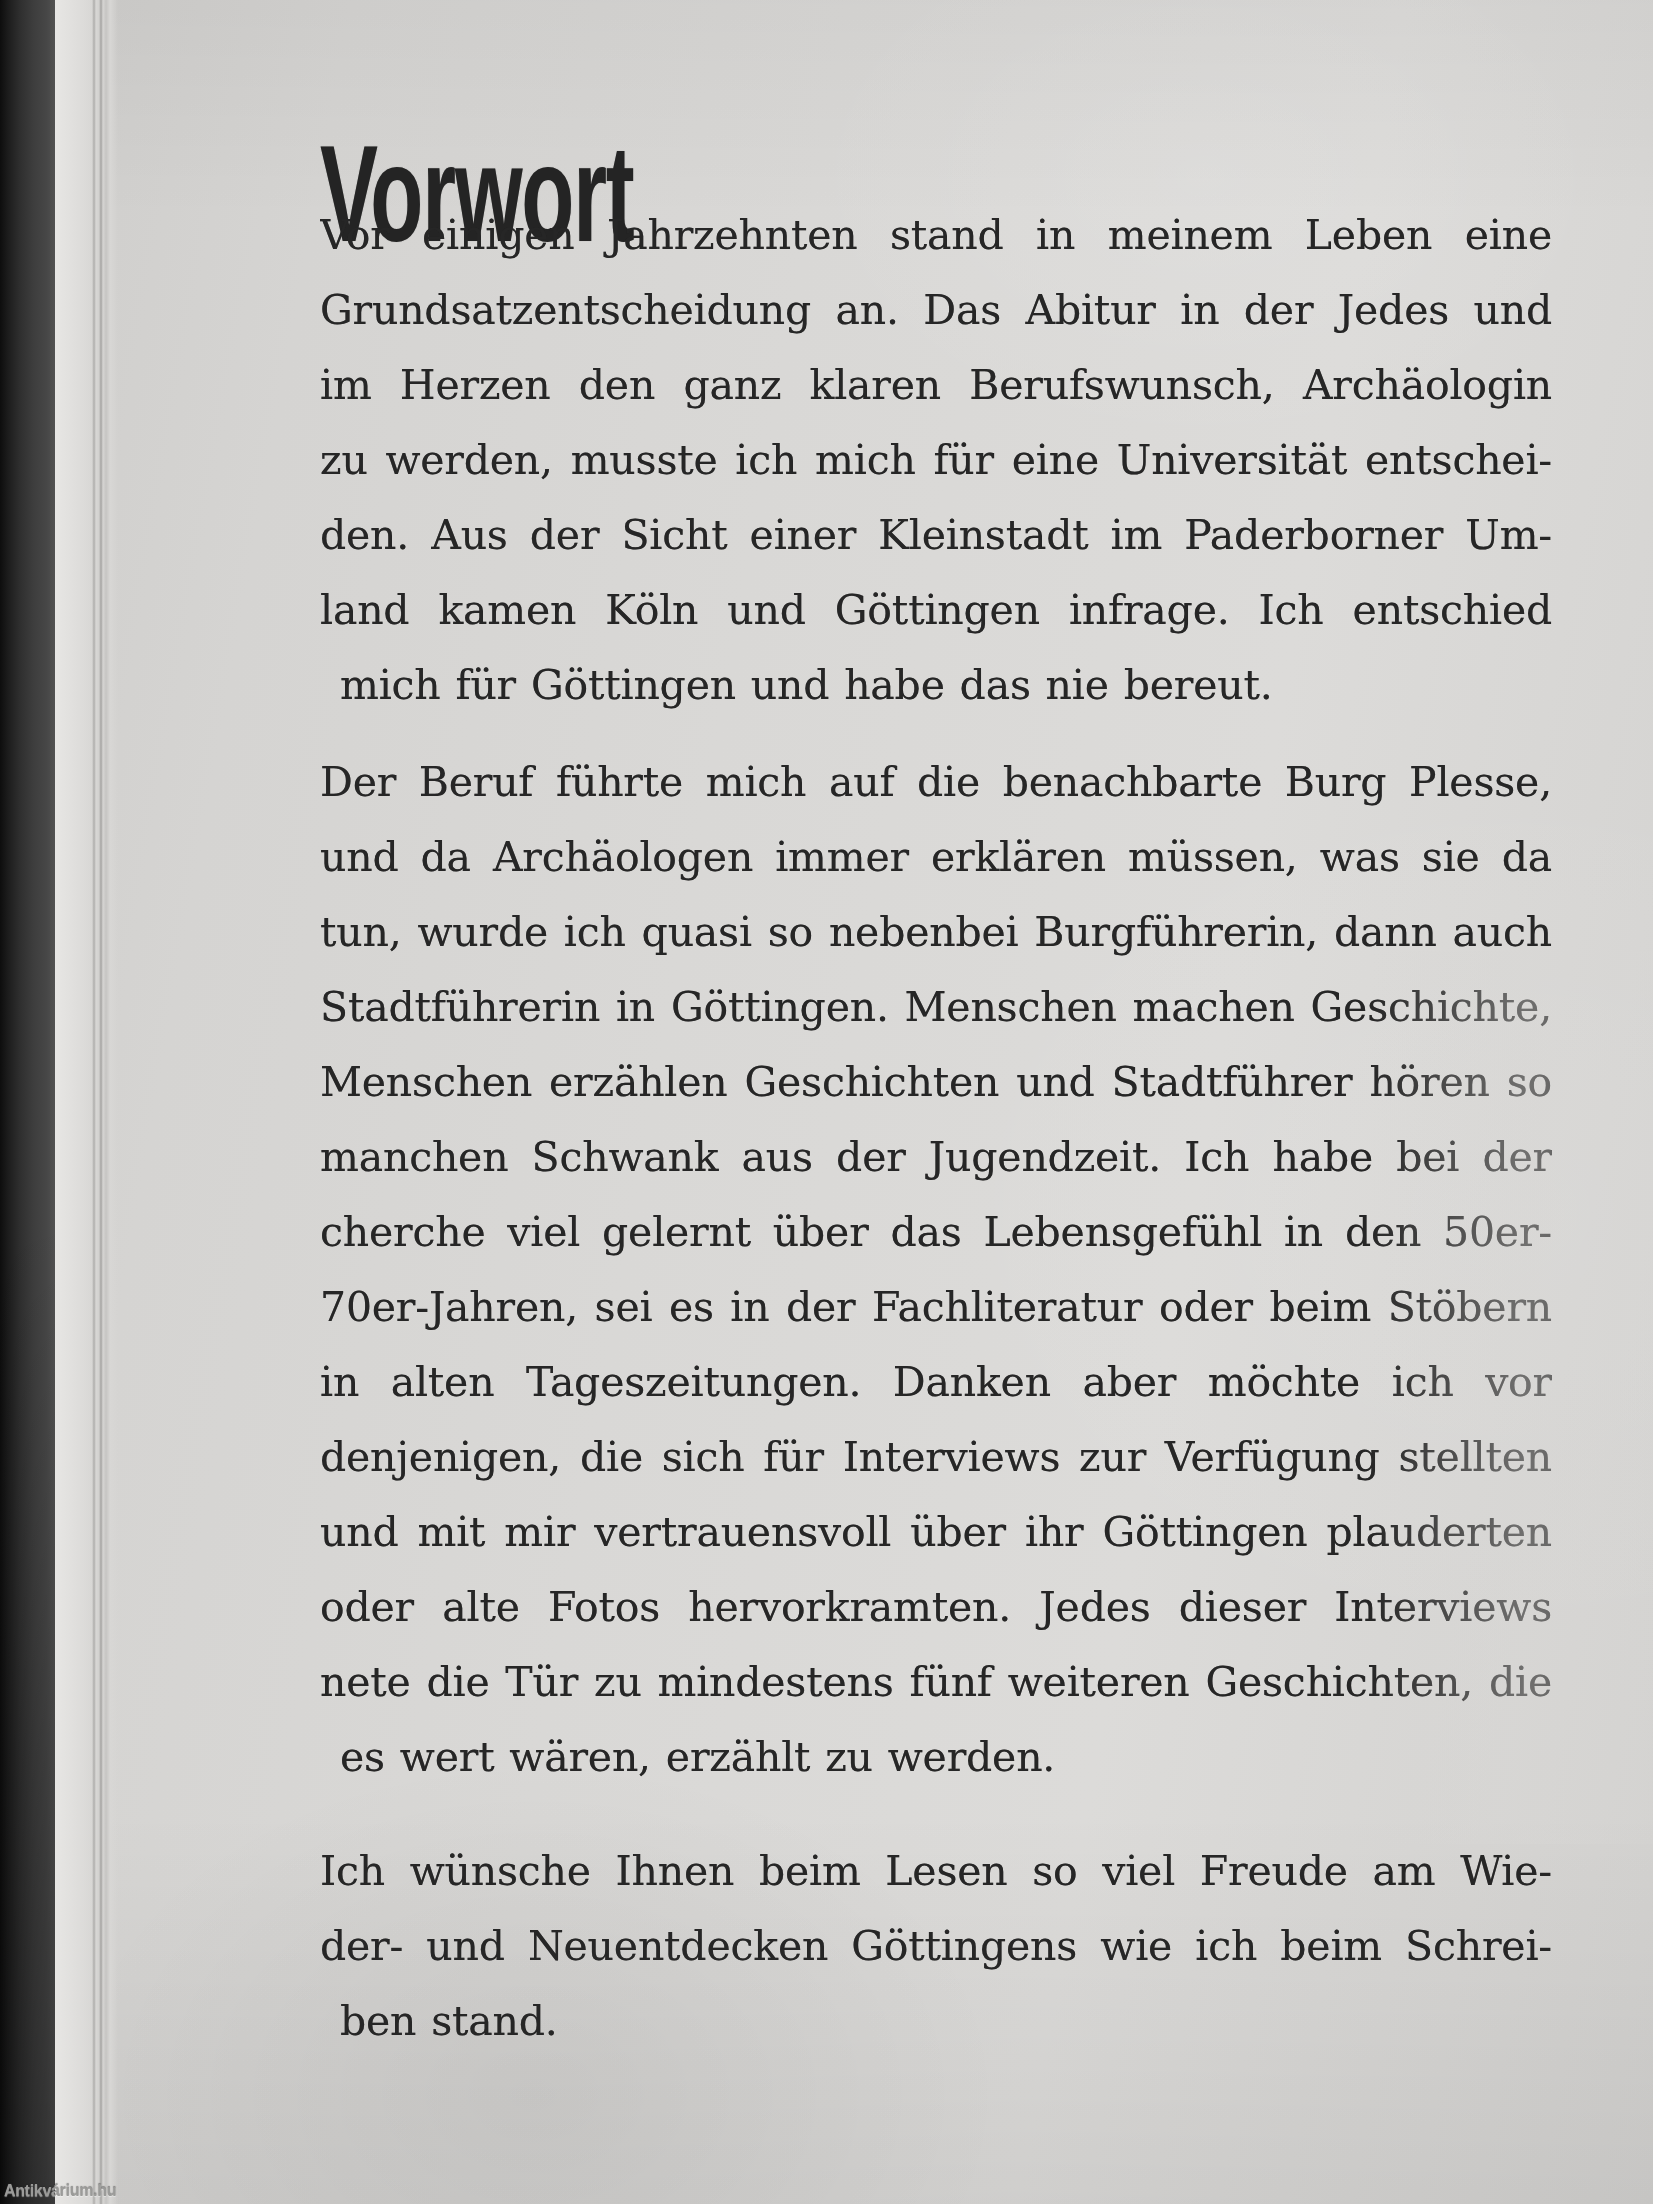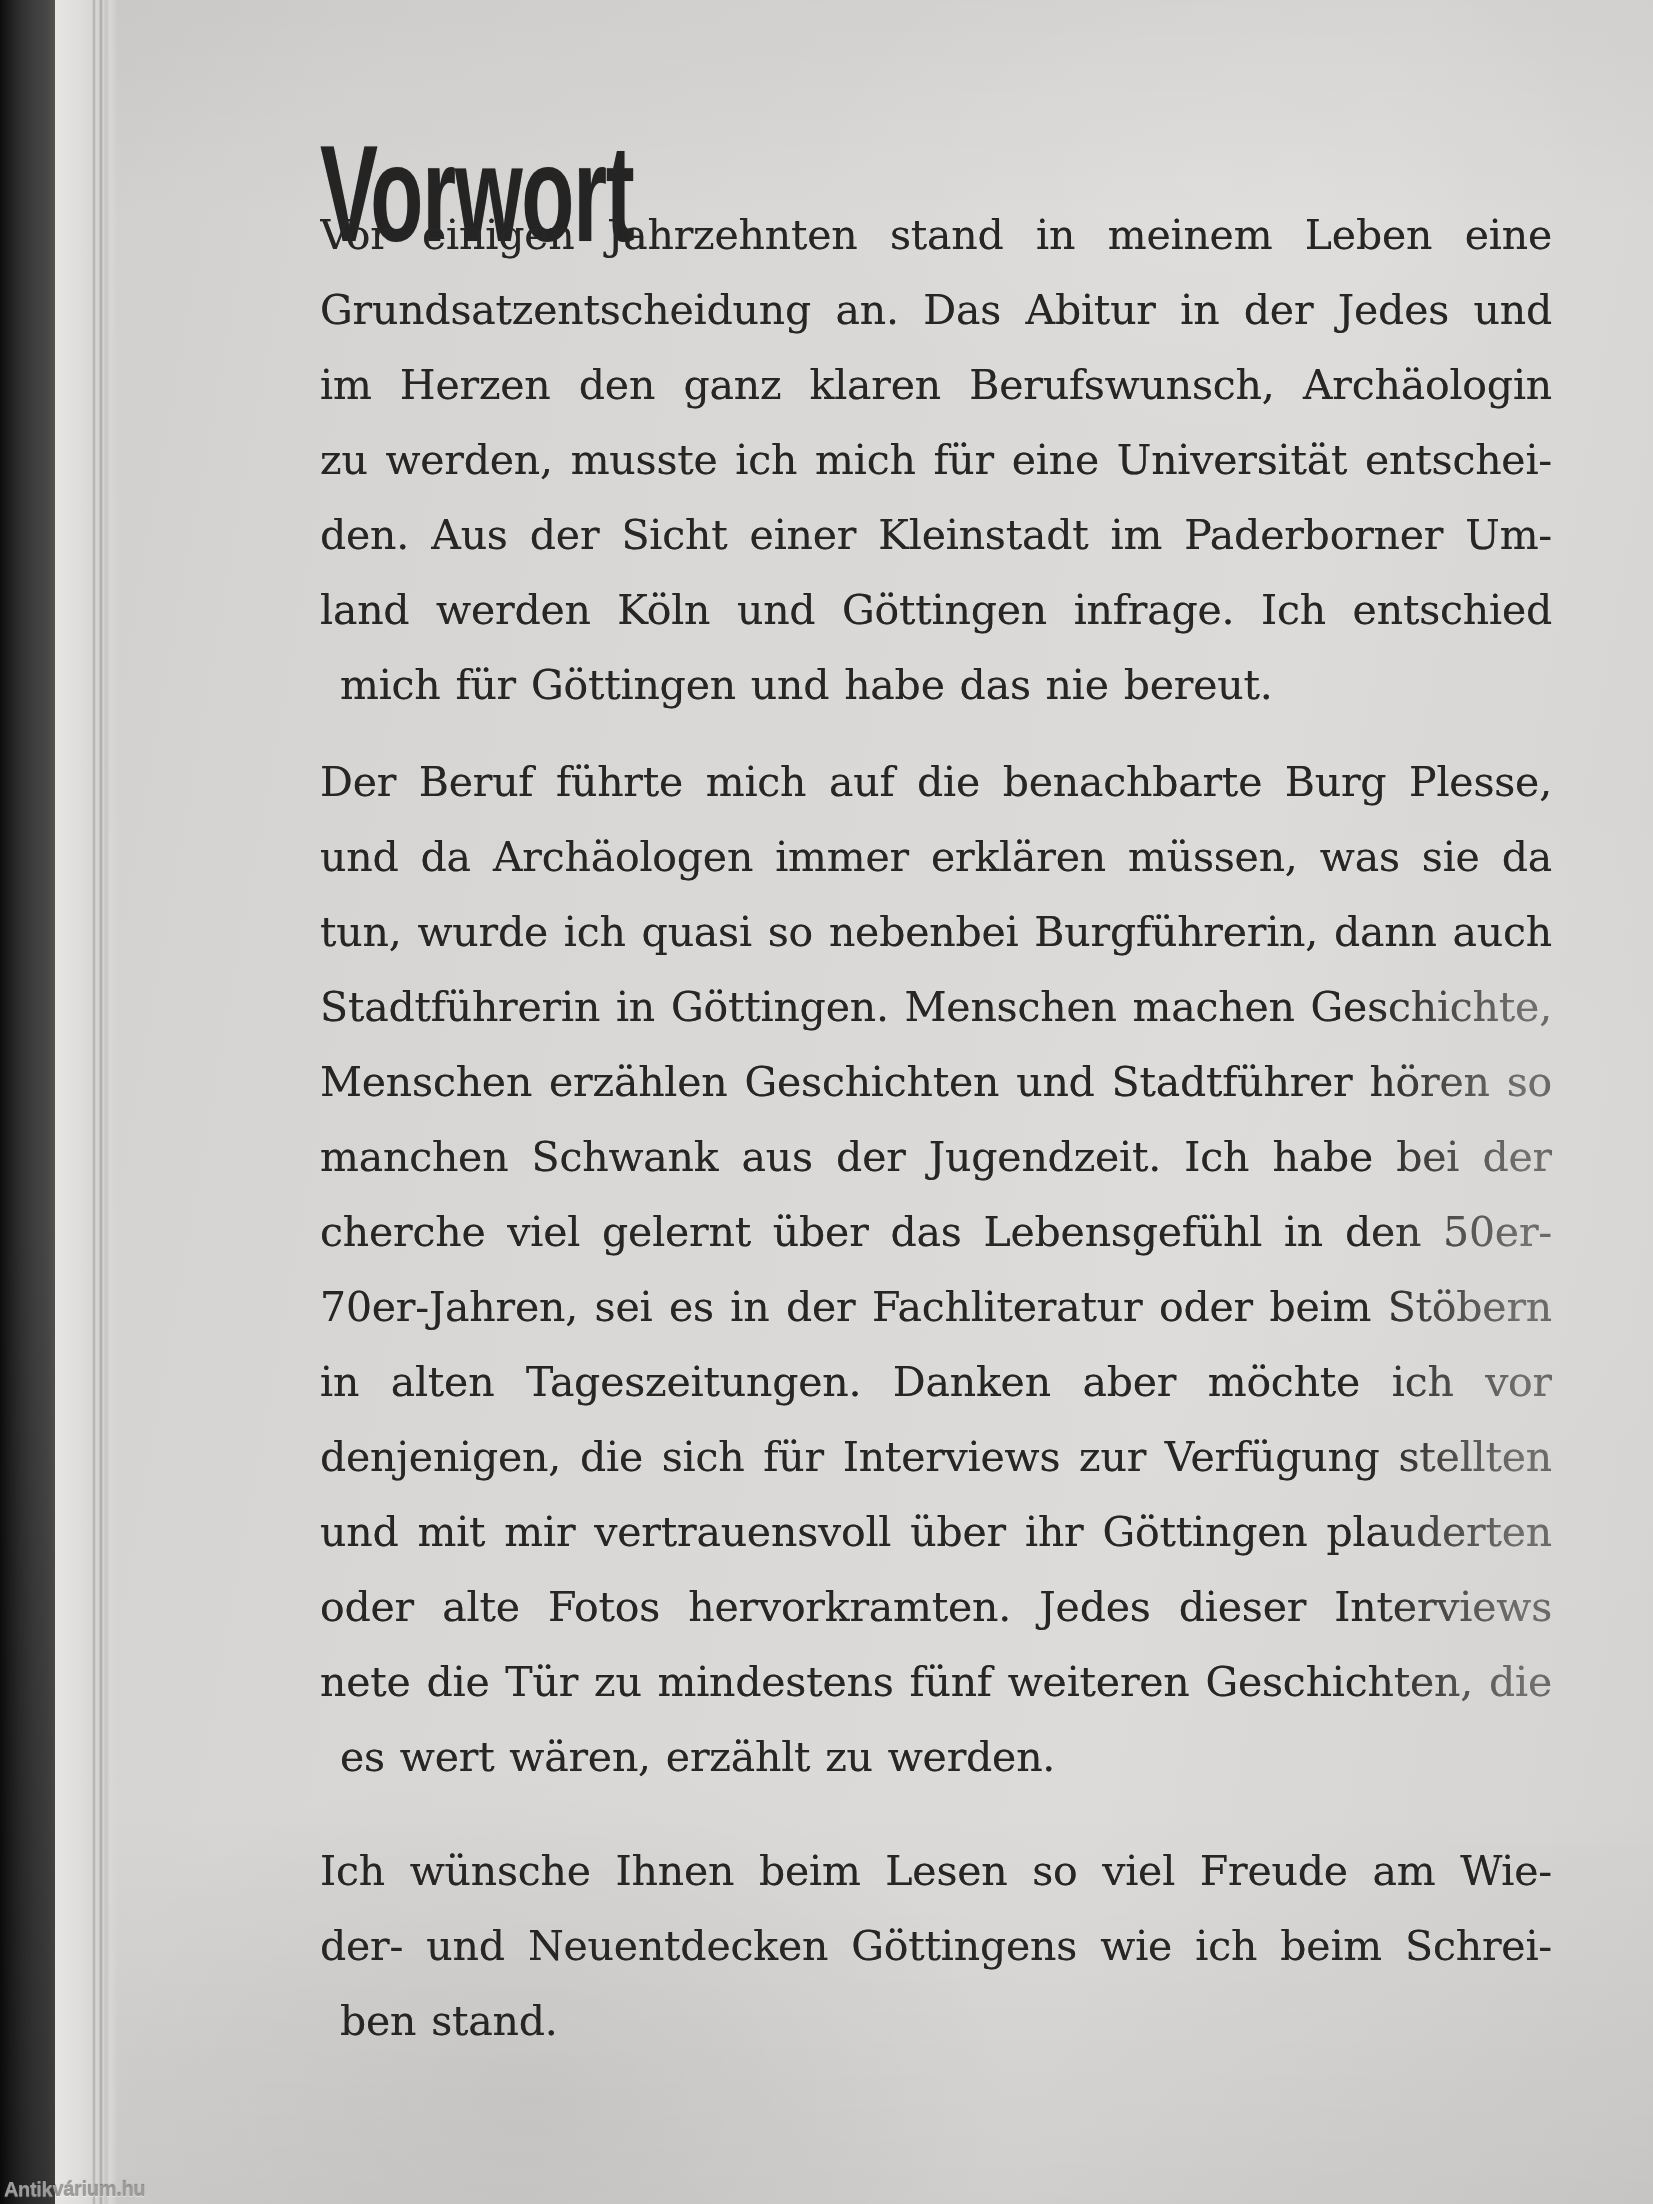--- a/index.html
+++ b/index.html
@@ -73,21 +73,21 @@
   .ink-fade{
     position:absolute;left:1368px;top:951px;width:285px;height:893px;
     background:linear-gradient(90deg, rgba(216,215,213,0) 0%, rgba(216,215,213,0.42) 55%, rgba(216,215,213,0.18) 100%);
     pointer-events:none;
   }
 
   
   .watermark{
     position:absolute;left:3.9px;bottom:5.8px;
     font-family:"Liberation Sans", sans-serif;
-    font-weight:700;font-size:20px;line-height:1;
+    font-weight:700;font-size:16px;line-height:1;
     letter-spacing:-0.3px;color:var(--watermark,#9b9b99);
     text-shadow:0 1px 1px rgba(255,255,255,0.45), 0 -1px 1px rgba(40,40,40,0.45);
   }
 </style>
 </head>
 <body>
 
 <div class="scene">
   <div class="paper"></div>
   <div class="spine"></div>
@@ -95,21 +95,21 @@
 
   <h1 class="title">Vorwort</h1>
 
   <div class="text-block">
       <div class="para">
         <div class="line">Vor einigen Jahrzehnten stand in meinem Leben eine</div>
         <div class="line">Grundsatzentscheidung an. Das Abitur in der Jedes und</div>
         <div class="line">im Herzen den ganz klaren Berufswunsch, Archäologin</div>
         <div class="line">zu werden, musste ich mich für eine Universität entschei-</div>
         <div class="line">den. Aus der Sicht einer Kleinstadt im Paderborner Um-</div>
-        <div class="line">land werden Köln und Göttingen infrage. Ich entschied</div>
+        <div class="line">land kamen Köln und Göttingen infrage. Ich entschied</div>
         <div class="line last">mich für Göttingen und habe das nie bereut.</div>
       </div>
       <div class="para">
         <div class="line">Der Beruf führte mich auf die benachbarte Burg Plesse,</div>
         <div class="line">und da Archäologen immer erklären müssen, was sie da</div>
         <div class="line">tun, wurde ich quasi so nebenbei Burgführerin, dann auch</div>
         <div class="line">Stadtführerin in Göttingen. Menschen machen Geschichte,</div>
         <div class="line">Menschen erzählen Geschichten und Stadtführer hören so</div>
         <div class="line">manchen Schwank aus der Jugendzeit. Ich habe bei der Re-</div>
         <div class="line">cherche viel gelernt über das Lebensgefühl in den 50er- bis</div>

